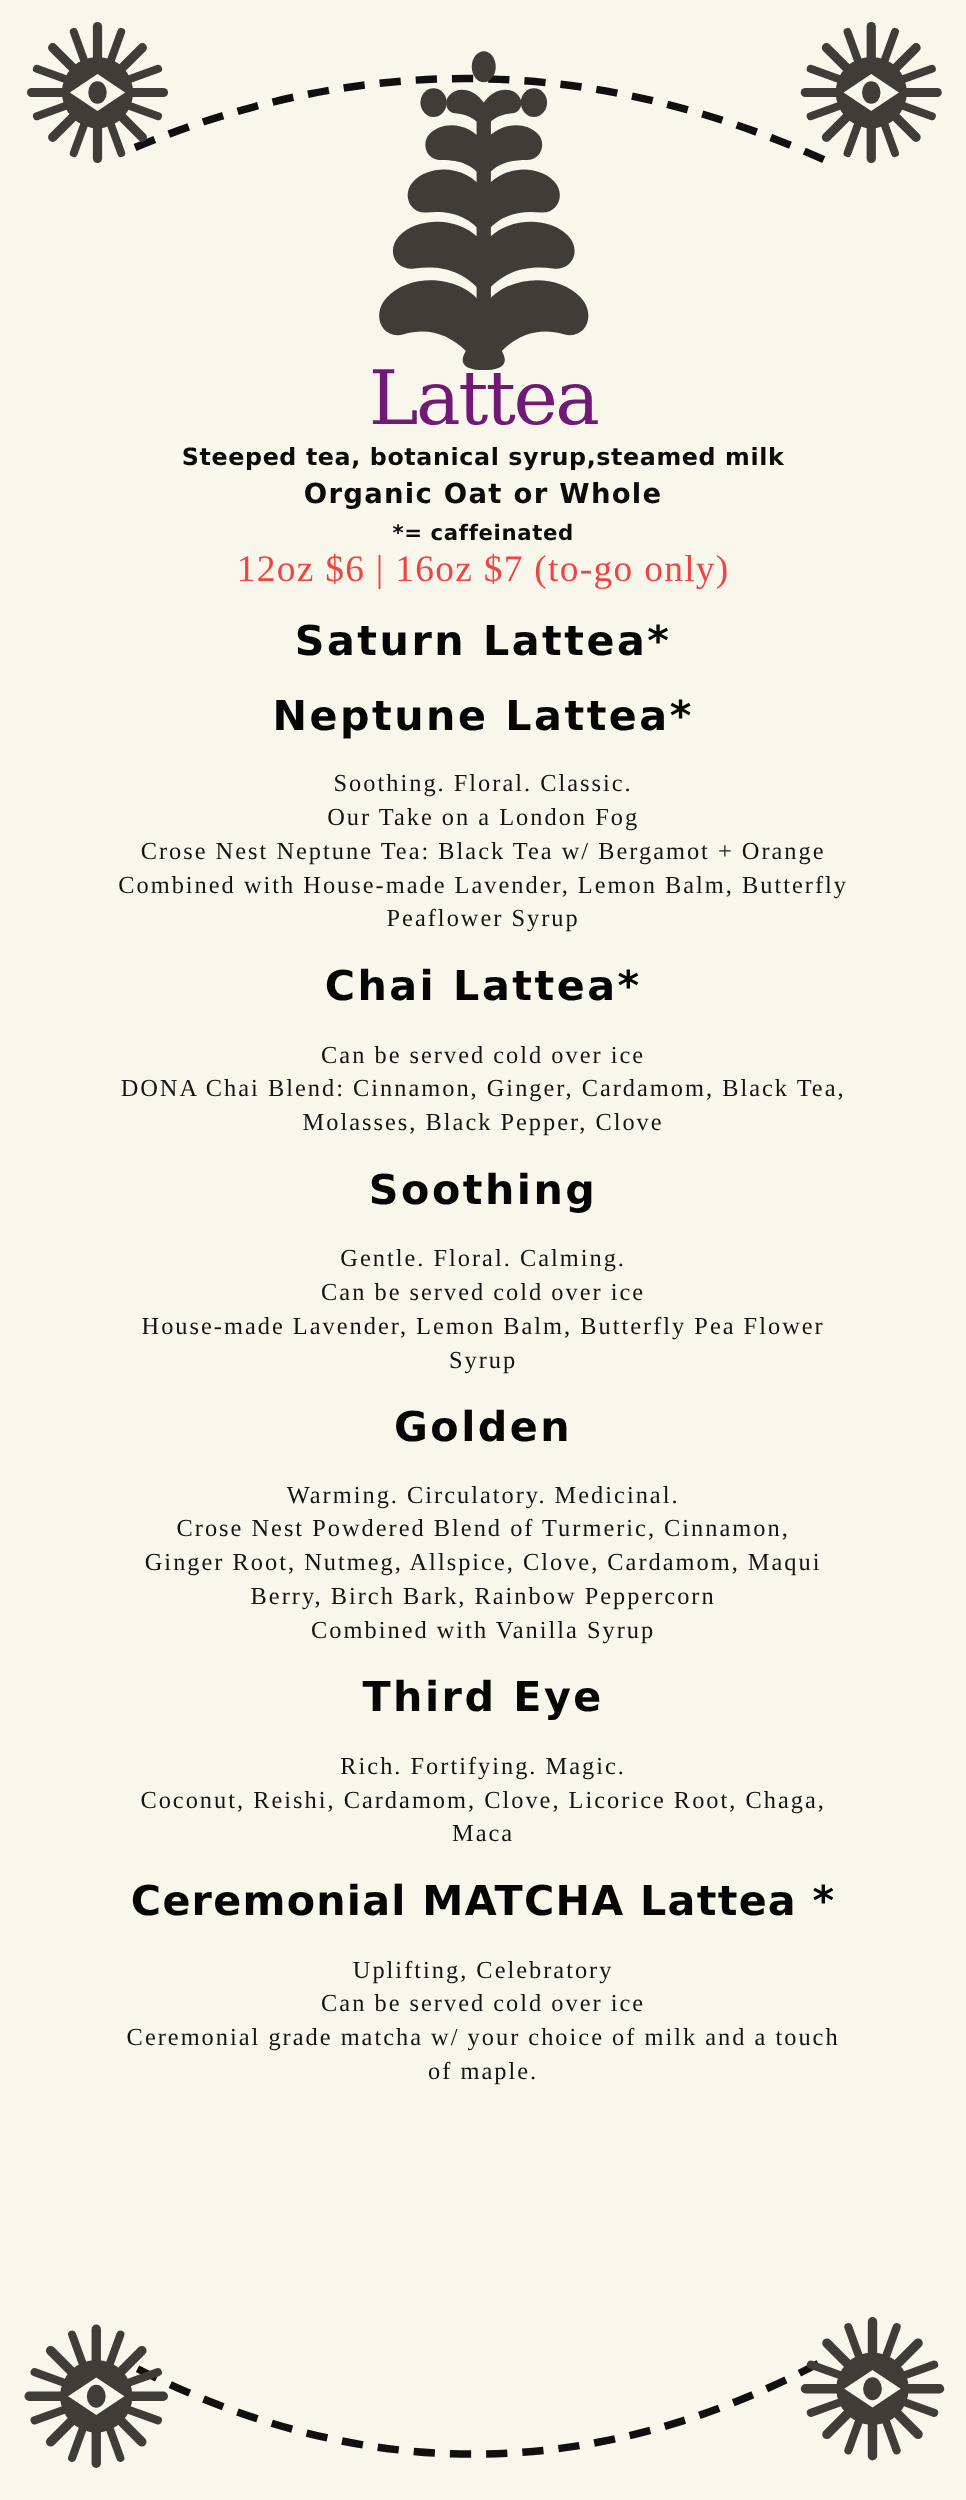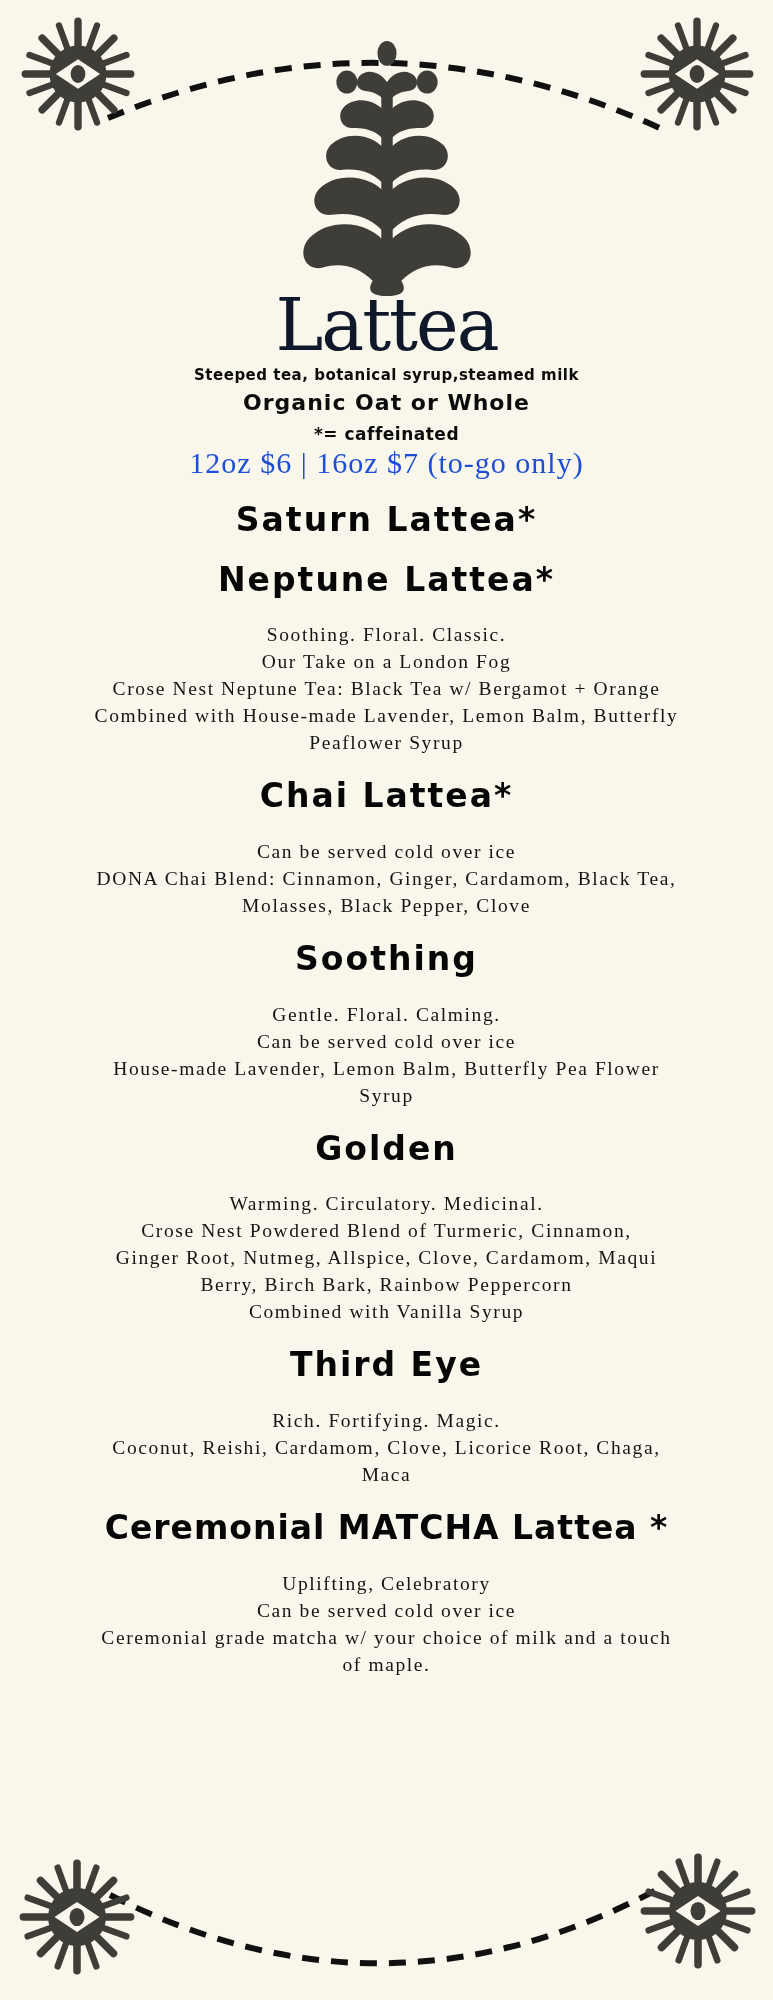--- a/index.html
+++ b/index.html
@@ -20,31 +20,31 @@
   .orn-br{right:16px;top:1852px;}
   .arc{position:absolute;left:0;pointer-events:none;}
   .arc-top{top:0;}
   .arc-bottom{top:1870px;}
 
   
   .logo{position:absolute;left:50%;transform:translateX(-50%);top:40px;}
   .hdr{position:relative;padding-top:292px;}
   .title{
     margin:0;font-family:"DejaVu Serif","Liberation Serif",serif;
-    font-size:72px;line-height:0.92;font-weight:500;letter-spacing:-2px;color:#0f172a;
+    font-size:60px;line-height:0.92;font-weight:500;letter-spacing:-2px;color:#701a75;
   }
   .quirk{
     font-family:"DejaVu Sans","Liberation Sans",sans-serif;font-weight:bold;color:#0c0c0c;
   }
-  .tag1{margin:8px 0 0;font-size:15px;letter-spacing:.5px;}
+  .tag1{margin:8px 0 0;font-size:19px;letter-spacing:.5px;}
   .tag2{margin:6px 0 0;font-size:22px;letter-spacing:1px;}
   .caff{margin:9px 0 0;font-size:17px;letter-spacing:.5px;}
   .price{
     margin:2px 0 0;font-family:"Liberation Serif",serif;font-weight:400;
-    font-size:30px;letter-spacing:1px;color:#1d4ed8;
+    font-size:30px;letter-spacing:1px;color:#ef4444;
   }
 
   
   .menu-section h2{
     font-family:"DejaVu Sans","Liberation Sans",sans-serif;font-weight:bold;
     font-size:33px;line-height:1.08;color:#060606;letter-spacing:2px;
     margin:22px 0 24px;
   }
   .menu-section h2.wide{letter-spacing:1px;}
   .desc p{

